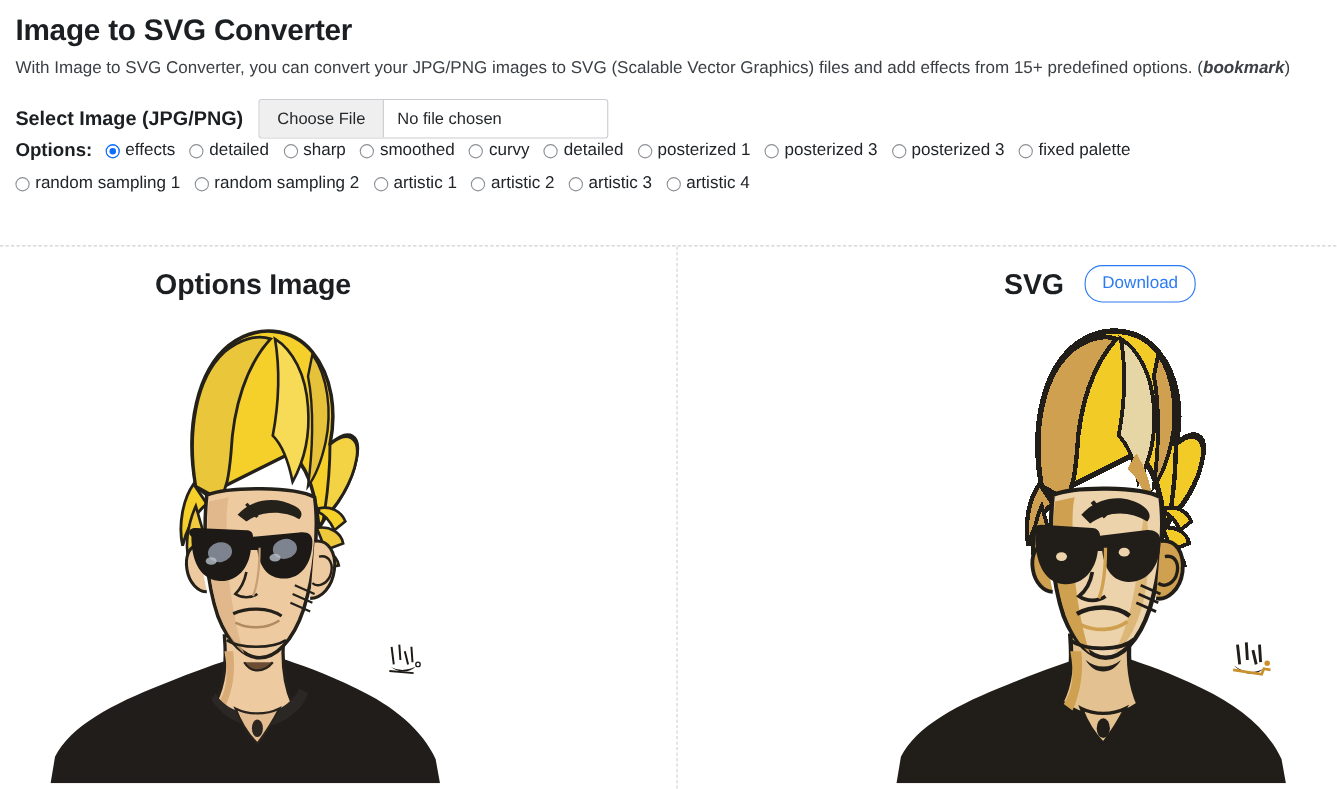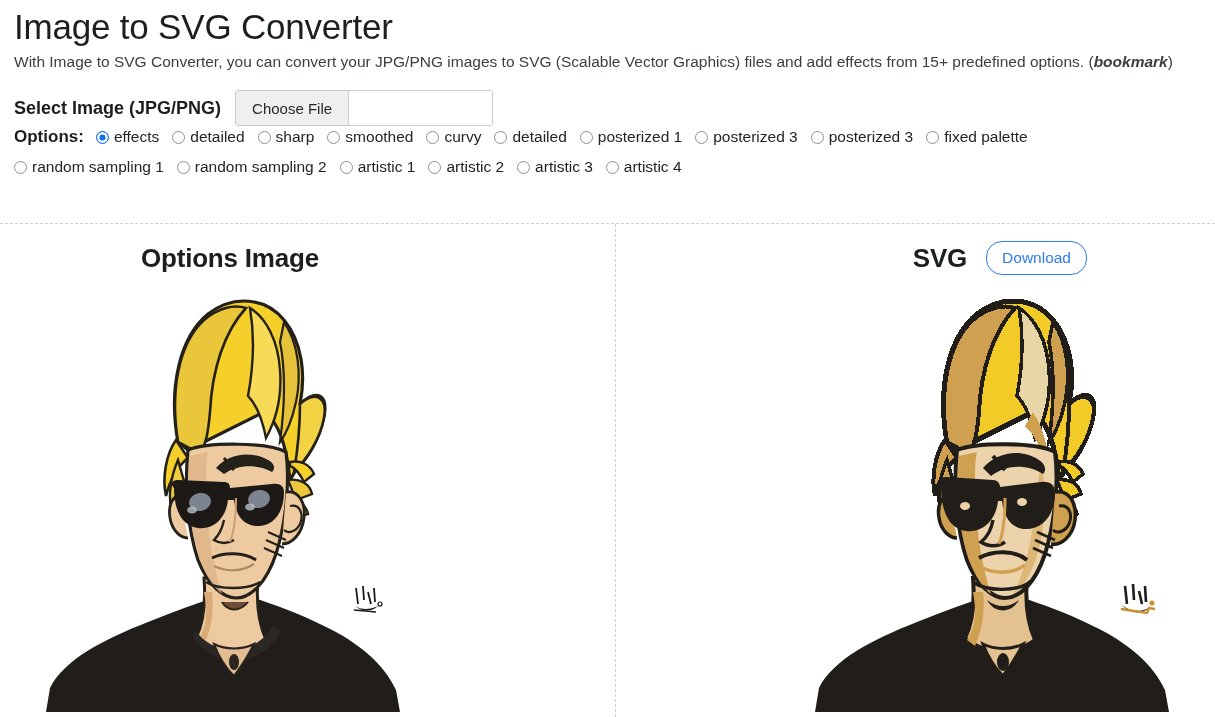--- a/index.html
+++ b/index.html
@@ -9,22 +9,22 @@
     background: #ffffff;
     font-family: "Liberation Sans", sans-serif;
     color: #212529;
     overflow: hidden;
   }
   .page { position: relative; width: 1215px; height: 717px; }
 
   
   .header-zone { padding: 10px 14px 0 14px; }
   .page-title {
-    font-size: 35px;
-    font-weight: normal;
+    font-size: 27px;
+    font-weight: bold;
     letter-spacing: -0.2px;
     line-height: 34px;
     margin: 0 0 8px 0;
     color: #1b1f22;
   }
   .page-desc {
     font-size: 15.5px;
     line-height: 20px;
     color: #3b4044;
     margin: 0;
@@ -43,21 +43,21 @@
     font-size: 18px;
     font-weight: bold;
     color: #1b1f22;
     margin-right: 14px;
     white-space: nowrap;
   }
   .file-input {
     display: flex;
     align-items: stretch;
     height: 36px;
-    width: 258px;
+    width: 318px;
     border: 1px solid #c9ccd0;
     border-radius: 3px;
     overflow: hidden;
     background: #ffffff;
   }
   .choose-btn {
     display: flex; align-items: center; justify-content: center;
     padding: 0 16px;
     background: #efefef;
     border-right: 1px solid #c9ccd0;
@@ -186,20 +186,21 @@
 
   <div class="header-zone">
     <h1 class="page-title">Image to SVG Converter</h1>
     <p class="page-desc"><span>With Image to SVG Converter, you can convert your JPG/PNG images to SVG (Scalable Vector Graphics) files and add effects from 15+ predefined options. (</span><b>bookmark</b><span>)</span></p>
   </div>
 
   <div class="file-row">
     <div class="file-label">Select Image (JPG/PNG)</div>
     <div class="file-input">
       <div class="choose-btn">Choose File</div>
+      <div class="file-name">No file chosen</div>
     </div>
   </div>
 
   <div class="options-block">
     <div class="options-row row1">
       <div class="options-title">Options:</div>
       <div id="opt-row1" style="display:flex;align-items:center;">
           <label class="radio-item checked">
             <span class="radio-dot"></span>
             <span>effects</span>

